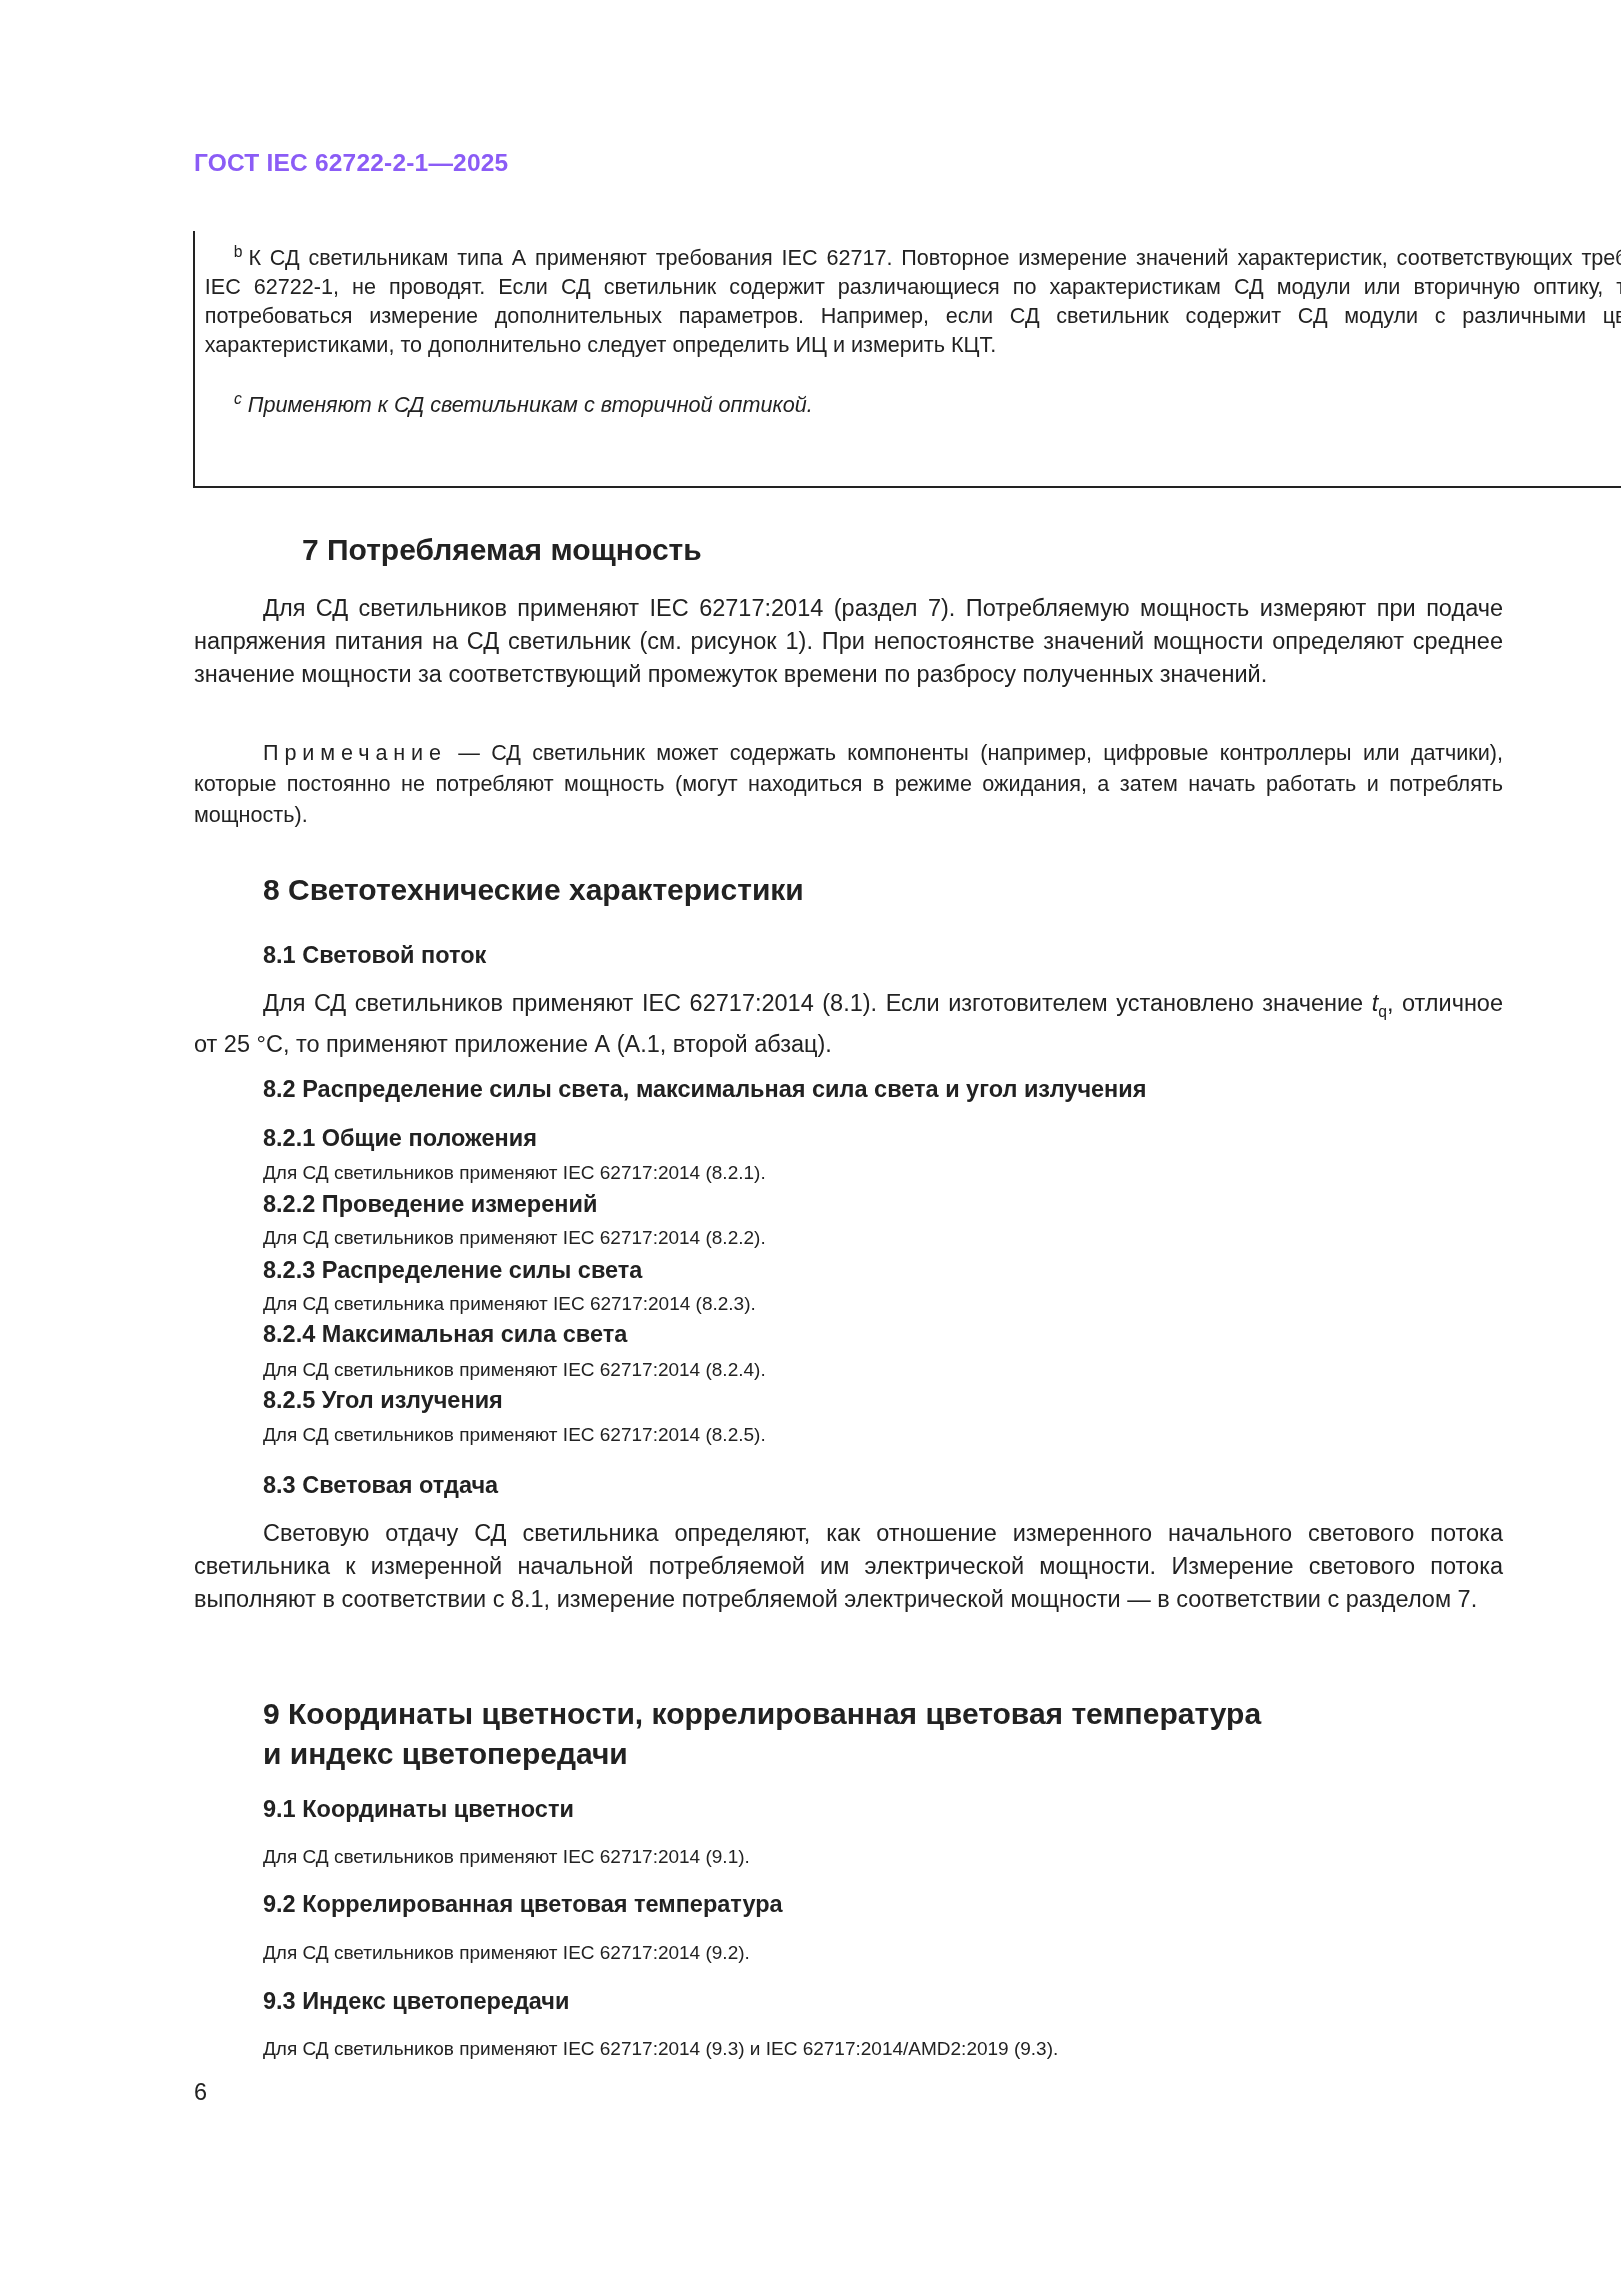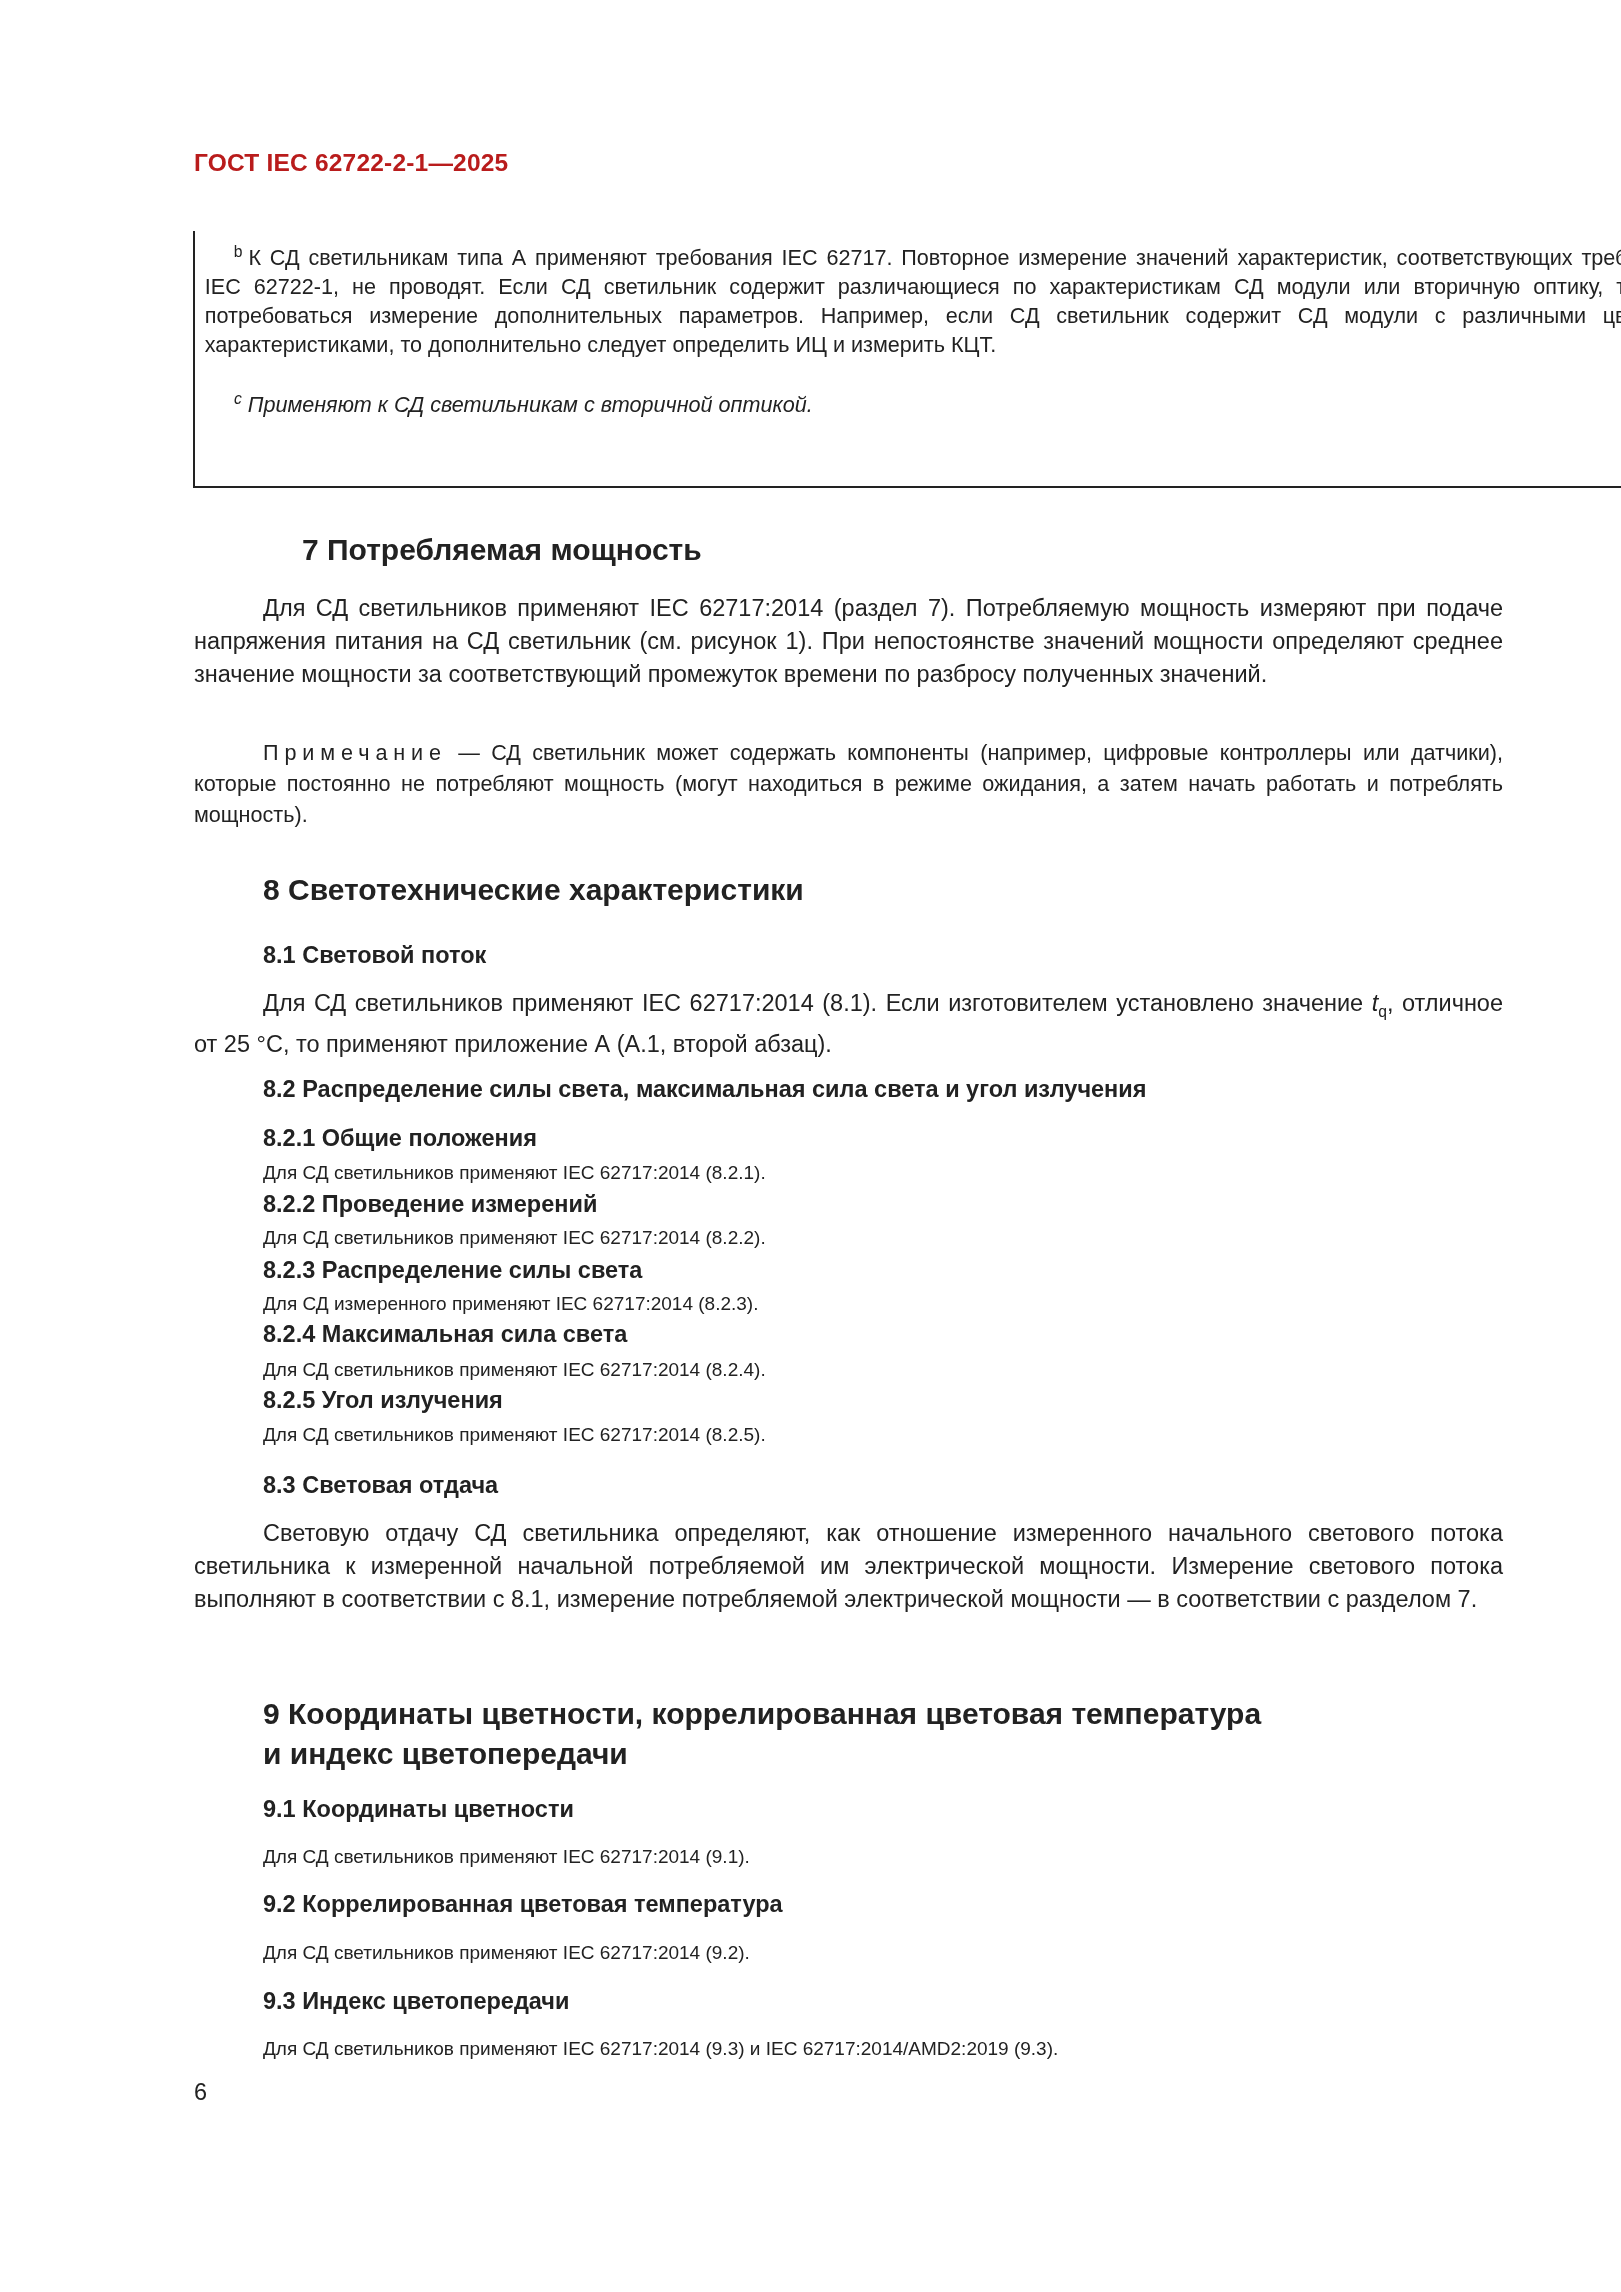--- a/index.html
+++ b/index.html
@@ -2,21 +2,21 @@
 <html><head>
 <meta charset="utf-8">
 <style>
   html, body { margin: 0; padding: 0; background: #ffffff; }
   body {
     width: 1621px; height: 2293px; position: relative; overflow: hidden;
     font-family: "Liberation Sans", sans-serif; color: #222222;
   }
   .page-header {
     position: absolute; left: 194px; top: 149px;
-    font-size: 24.5px; font-weight: bold; letter-spacing: 0.2px; color: #b91c1c;
+    font-size: 24.5px; font-weight: bold; letter-spacing: 0.2px; color: #8b5cf6;
   }
   .footnote-box {
     position: absolute; left: 193px; top: 231px; width: 1532px; height: 257px;
     border-left: 2.9px solid #222; border-right: 2.9px solid #222; border-bottom: 2.9px solid #222;
     box-sizing: border-box;
   }
   .fn {
     position: absolute; left: 9.8px; right: 9.8px;
     font-size: 21.6px; line-height: 29px; text-align: justify;
   }
@@ -60,21 +60,21 @@
 <div class="h2" style="top:940px;">8.1  Световой поток</div>
 <div class="para" style="top:987px;">
   <span>Для СД светильников применяют IEC 62717:2014 (8.1). Если изготовителем установлено значение </span><i>t</i><span class="sub">q</span><span>, отличное от 25 °C, то применяют приложение А (А.1, второй абзац).</span>
 </div>
 <div class="h2" style="top:1074px;">8.2  Распределение силы света, максимальная сила света и угол излучения</div>
 <div class="h2" style="top:1123px;">8.2.1  Общие положения</div>
 <div class="plain" style="top:1156px;">Для СД светильников применяют IEC 62717:2014 (8.2.1).</div>
 <div class="h2" style="top:1189px;">8.2.2  Проведение измерений</div>
 <div class="plain" style="top:1221px;">Для СД светильников применяют IEC 62717:2014 (8.2.2).</div>
 <div class="h2" style="top:1255px;">8.2.3  Распределение силы света</div>
-<div class="plain" style="top:1287px;">Для СД измеренного применяют IEC 62717:2014 (8.2.3).</div>
+<div class="plain" style="top:1287px;">Для СД светильника применяют IEC 62717:2014 (8.2.3).</div>
 <div class="h2" style="top:1319px;">8.2.4  Максимальная сила света</div>
 <div class="plain" style="top:1353px;">Для СД светильников применяют IEC 62717:2014 (8.2.4).</div>
 <div class="h2" style="top:1385px;">8.2.5  Угол излучения</div>
 <div class="plain" style="top:1418px;">Для СД светильников применяют IEC 62717:2014 (8.2.5).</div>
 <div class="h2" style="top:1470px;">8.3  Световая отдача</div>
 <div class="para" style="top:1517px;">Световую отдачу СД светильника определяют, как отношение измеренного начального светового потока светильника к измеренной начальной потребляемой им электрической мощности. Измерение светового потока выполняют в соответствии с 8.1, измерение потребляемой электрической мощности — в соответствии с разделом 7.</div>
 
 <div class="h1" style="top:1693px;">9  Координаты цветности, коррелированная цветовая температура</div>
 <div class="h1" style="top:1733px;">и индекс цветопередачи</div>
 <div class="h2" style="top:1794px;">9.1  Координаты цветности</div>

